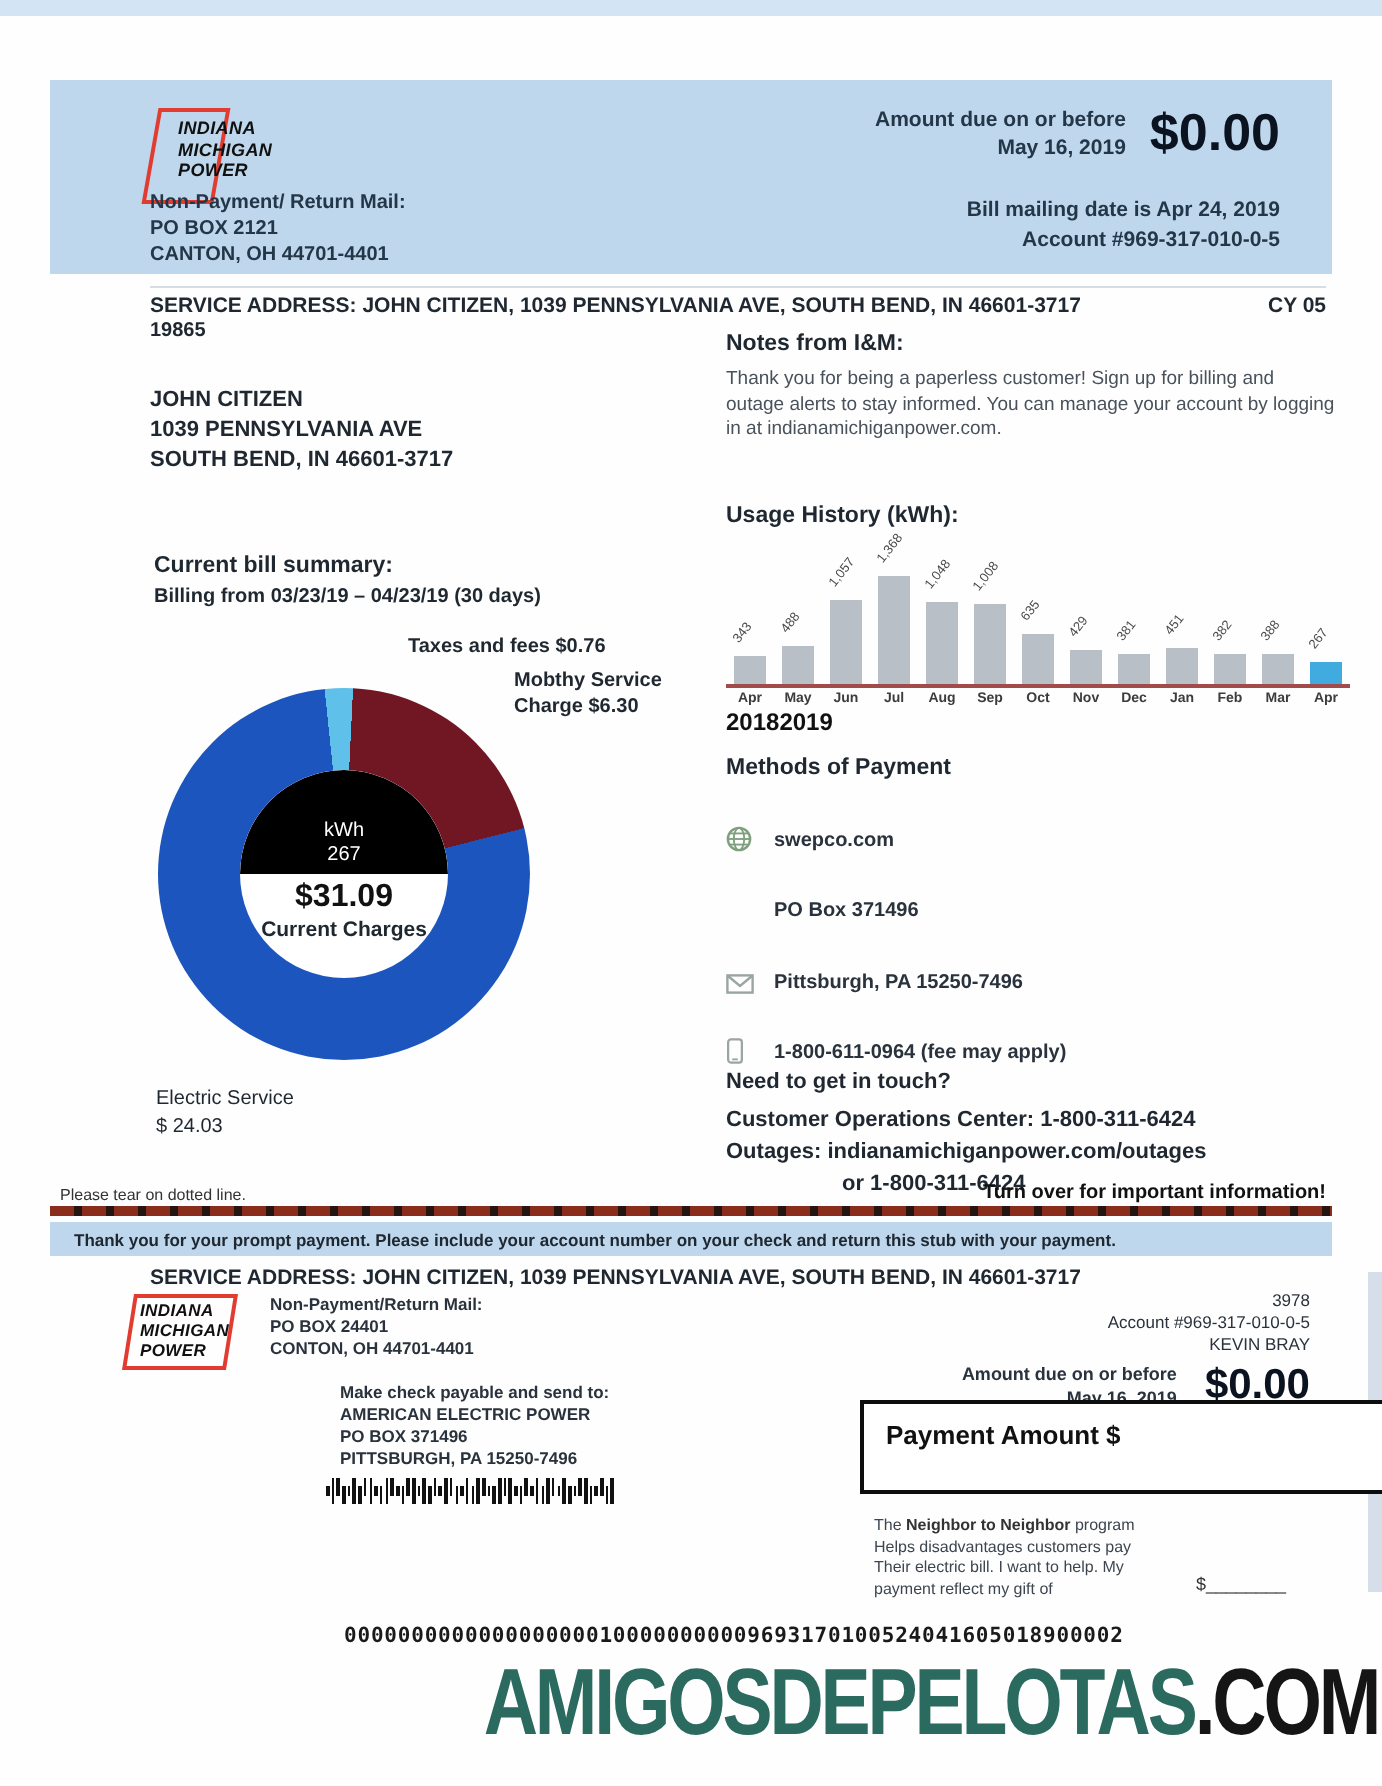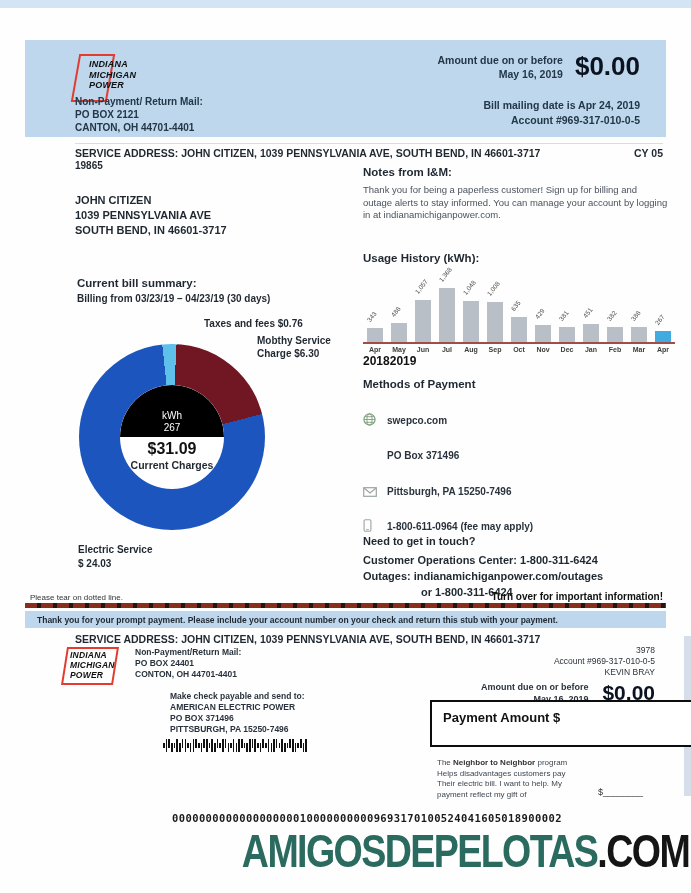--- a/index.html
+++ b/index.html
@@ -49,21 +49,21 @@
   .bill-title { position:absolute; left:77px; top:277px; font-size:11.5px; font-weight:bold; color:#1f2730; }
   .bill-sub { position:absolute; left:77px; top:293px; font-size:10px; font-weight:bold; color:#1f2730; }
   .callout-taxes { position:absolute; left:204px; top:318px; font-size:10px; font-weight:bold; color:#1f2730; }
   .callout-monthly { position:absolute; left:257px; top:334px; font-size:10px; font-weight:bold; color:#1f2730; line-height:13px; }
   .donut { position:absolute; left:79px; top:344px; width:186px; height:186px; border-radius:50%; }
   .donut .hole { position:absolute; left:41px; top:41px; width:104px; height:104px; border-radius:50%; background:#ffffff; overflow:hidden; }
   .donut .half-black { position:absolute; left:0; top:0; width:104px; height:52px; background:#000; border-radius:104px 104px 0 0; display:flex; flex-direction:column; align-items:center; justify-content:flex-end; padding-bottom:3px; }
   .donut .half-black .kwh { color:#fff; font-size:10px; line-height:12px; text-align:right; }
   .donut .amt-big { position:absolute; left:0; top:55px; width:104px; text-align:center; font-size:16px; font-weight:bold; color:#111; }
   .donut .cap { position:absolute; left:0; top:74px; width:104px; text-align:center; font-size:10.5px; font-weight:bold; color:#1f2730; }
-  .electric { position:absolute; left:78px; top:543px; font-size:10px; font-weight:bold; color:#1f2730; line-height:14px; }
+  .electric { position:absolute; left:78px; top:543px; font-size:10px; font-weight:normal; color:#1f2730; line-height:14px; }
 
   
   .methods { position:absolute; left:363px; top:378px; width:310px; }
   .methods .title { font-size:11.5px; font-weight:bold; color:#1f2730; margin-bottom:5px; }
   .m-row { display:flex; align-items:flex-end; min-height:13.5px;margin-top:22px; }
   .m-row .ic { width:24px; display:flex; justify-content:flex-start; }
   .m-row .tx { font-size:10px; font-weight:bold; color:#2a333d; }
   .touch { font-size:11px; font-weight:bold; color:#1f2730; margin-top:3px; }
   .contact { font-size:11px; font-weight:bold; color:#1f2730; line-height:16px; margin-top:5px; }
   .contact .indent { padding-left:58px; }

